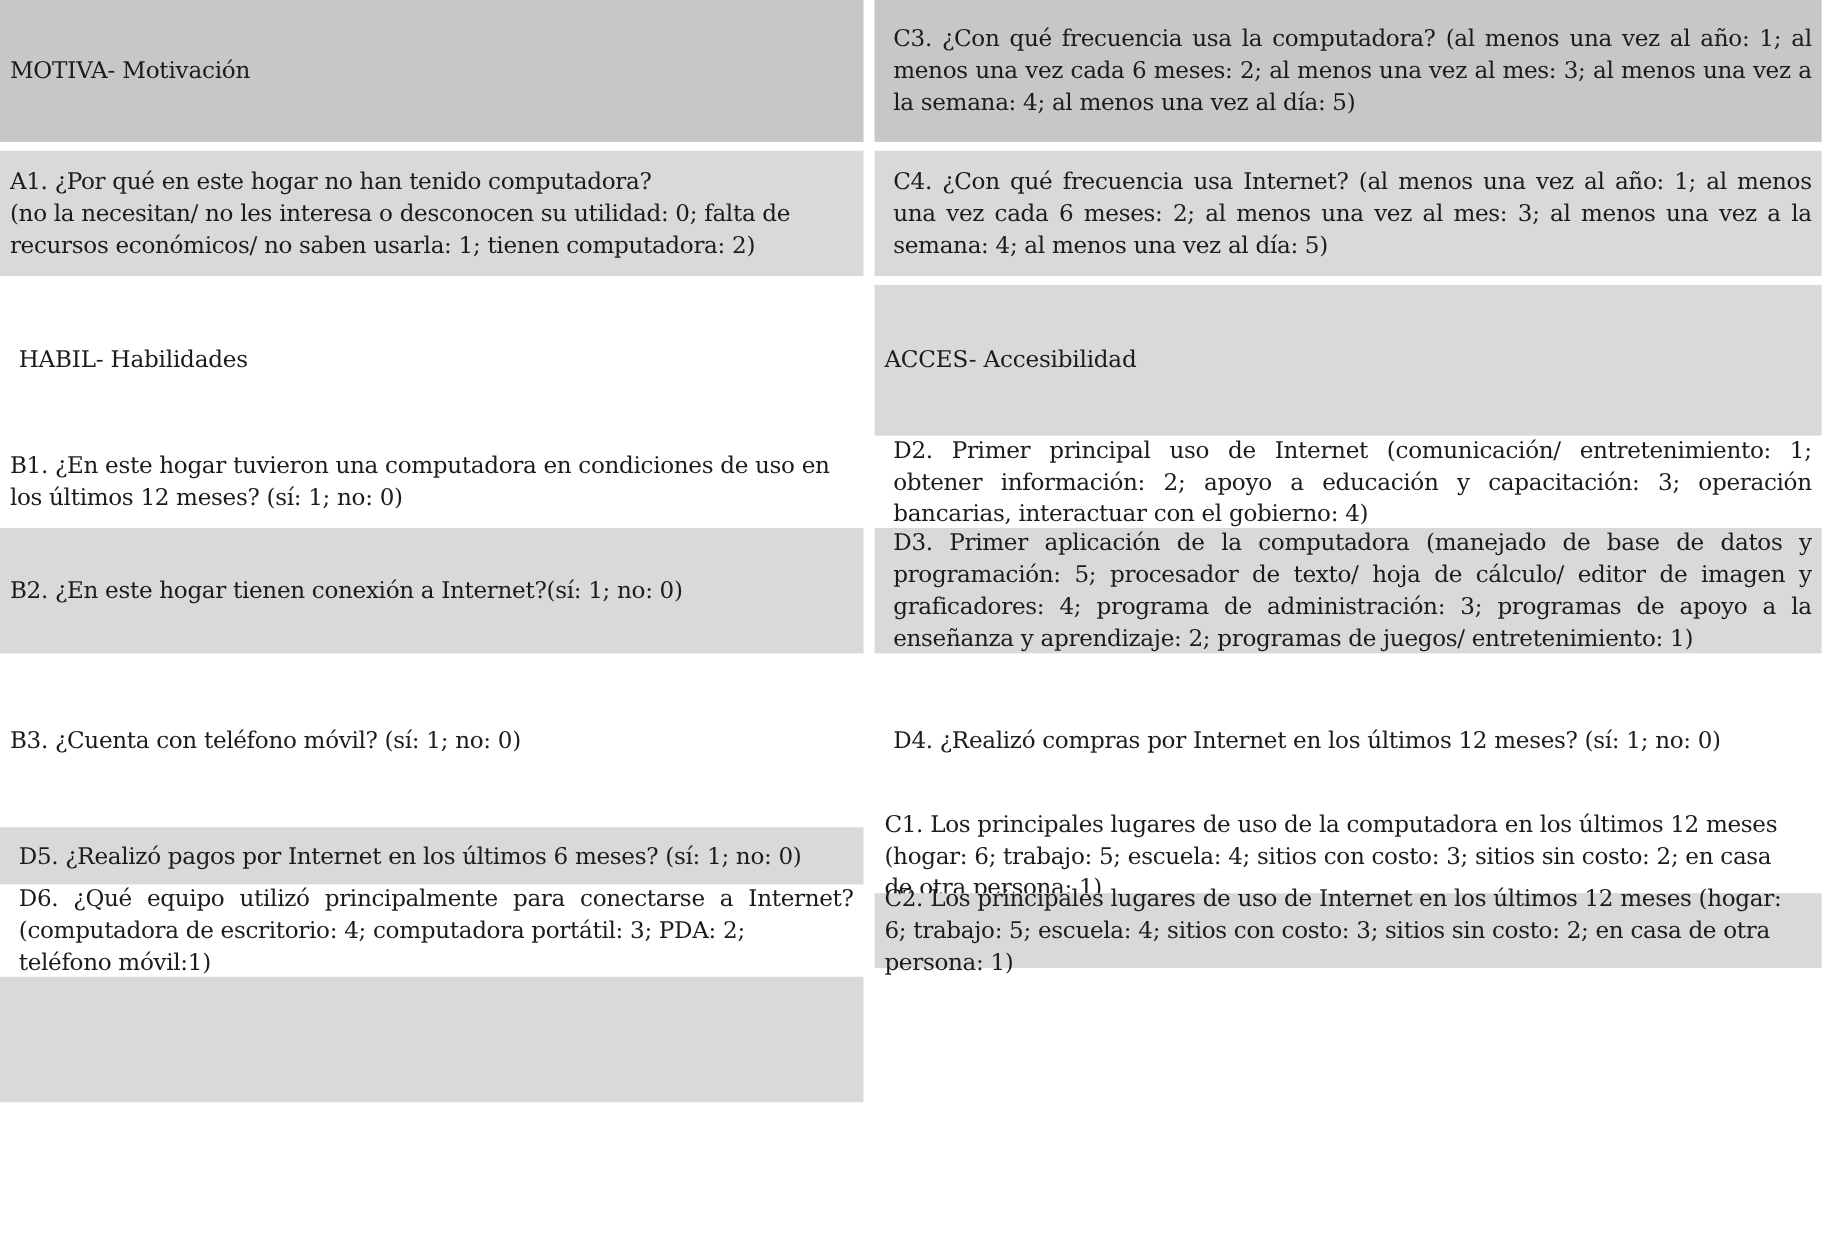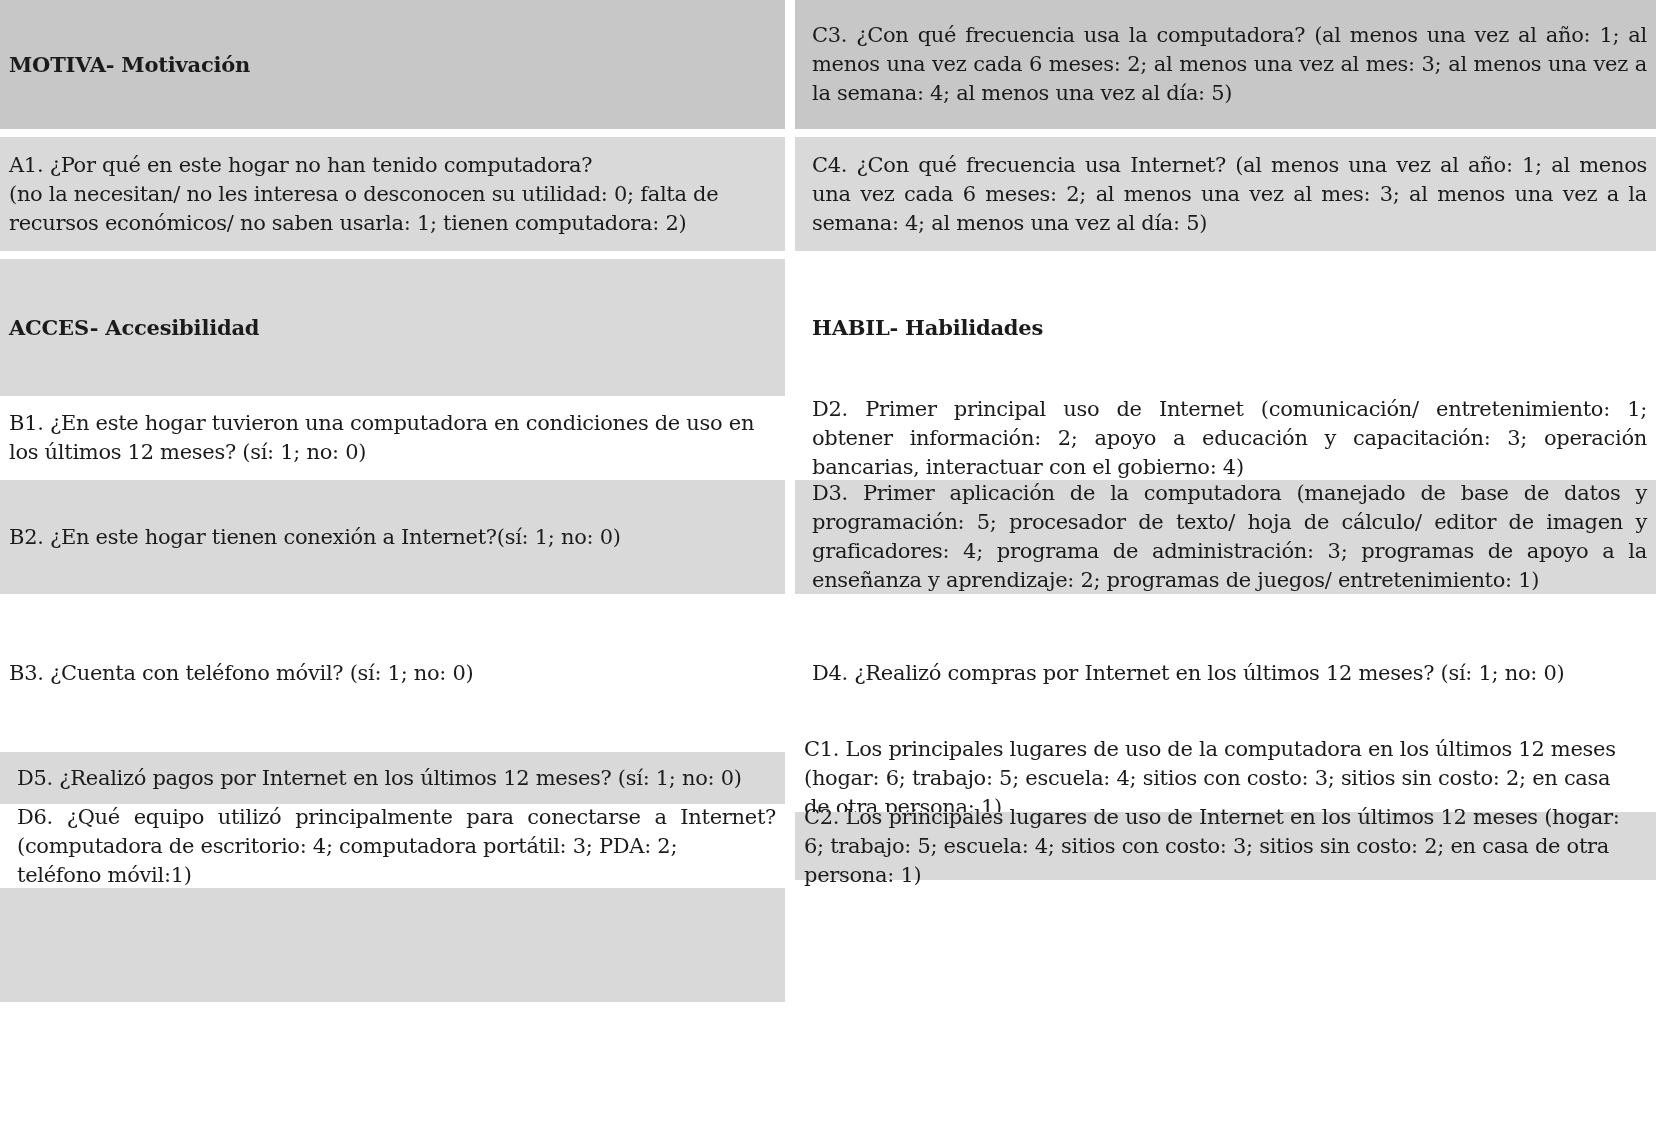--- a/index.html
+++ b/index.html
@@ -32,21 +32,21 @@
   .cell p {
     margin: 0;
     width: 100%;
     white-space: pre-wrap;
   }
   .left-col  { padding: 2px 22px 2px 9px; text-align: left; }
   .right-col { padding: 2px 9px 2px 17px;  text-align: justify; }
   .shade-dark  { background: var(--header-row-bg, #c7c7c7); }
   .shade-light { background: var(--shaded-row-bg, #d9d9d9); }
   .shade-white { background: var(--plain-row-bg, #ffffff); }
-  .hdr { font-weight: bold; letter-spacing: -0.2px; }
+  .hdr { font-weight: normal; letter-spacing: -0.2px; }
 </style>
 </head>
 <body>
 
 <div id="page">
   <div class="qtable">
 
     <div class="cell left-col shade-dark hdr">
       <p>MOTIVA- Motivación</p>
     </div>
@@ -55,26 +55,26 @@
     </div>
 
     <div class="cell left-col shade-light">
       <p>A1. ¿Por qué en este hogar no han tenido computadora?
 (no la necesitan/ no les interesa o desconocen su utilidad: 0; falta de recursos económicos/ no saben usarla: 1; tienen computadora: 2)</p>
     </div>
     <div class="cell right-col shade-light">
       <p>C4. ¿Con qué frecuencia usa Internet? (al menos una vez al año: 1; al menos una vez cada 6 meses: 2; al menos una vez al mes: 3; al menos una vez a la semana: 4; al menos una vez al día: 5)</p>
     </div>
 
+    <div class="cell right-col shade-white hdr">
+      <p>HABIL- Habilidades</p>
+    </div>
+
     <div class="cell left-col shade-light hdr">
       <p>ACCES- Accesibilidad</p>
-    </div>
-
-    <div class="cell right-col shade-white hdr">
-      <p>HABIL- Habilidades</p>
     </div>
 
     <div class="cell left-col shade-white">
       <p>B1. ¿En este hogar tuvieron una computadora en condiciones de uso en los últimos 12 meses? (sí: 1; no: 0)</p>
     </div>
     <div class="cell right-col shade-white">
       <p>D2. Primer principal uso de Internet (comunicación/ entretenimiento: 1; obtener información: 2; apoyo a educación y capacitación: 3; operación bancarias, interactuar con el gobierno: 4)</p>
     </div>
 
     <div class="cell left-col shade-light">
@@ -85,21 +85,21 @@
     </div>
 
     <div class="cell left-col shade-white">
       <p>B3. ¿Cuenta con teléfono móvil? (sí: 1; no: 0)</p>
     </div>
     <div class="cell right-col shade-white">
       <p>D4. ¿Realizó compras por Internet en los últimos 12 meses? (sí: 1; no: 0)</p>
     </div>
 
     <div class="cell right-col shade-light">
-      <p>D5. ¿Realizó pagos por Internet en los últimos 12 meses? (sí: 1; no: 0)</p>
+      <p>D5. ¿Realizó pagos por Internet en los últimos 6 meses? (sí: 1; no: 0)</p>
     </div>
 
     <div class="cell left-col shade-white">
       <p>C1. Los principales lugares de uso de la computadora en los últimos 12 meses (hogar: 6; trabajo: 5; escuela: 4; sitios con costo: 3; sitios sin costo: 2; en casa de otra persona: 1)</p>
     </div>
     <div class="cell right-col shade-white">
       <p>D6. ¿Qué equipo utilizó principalmente para conectarse a Internet? (computadora de escritorio: 4; computadora portátil: 3; PDA: 2;
 teléfono móvil:1)</p>
     </div>
 

